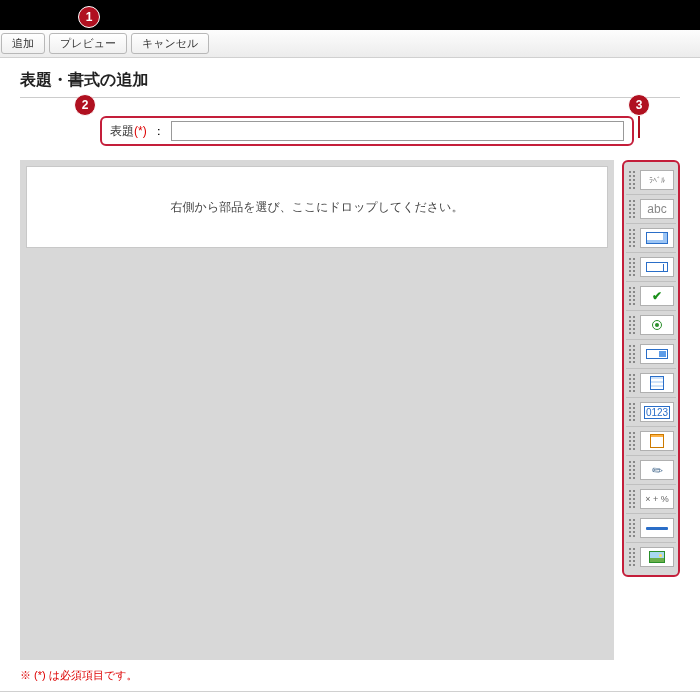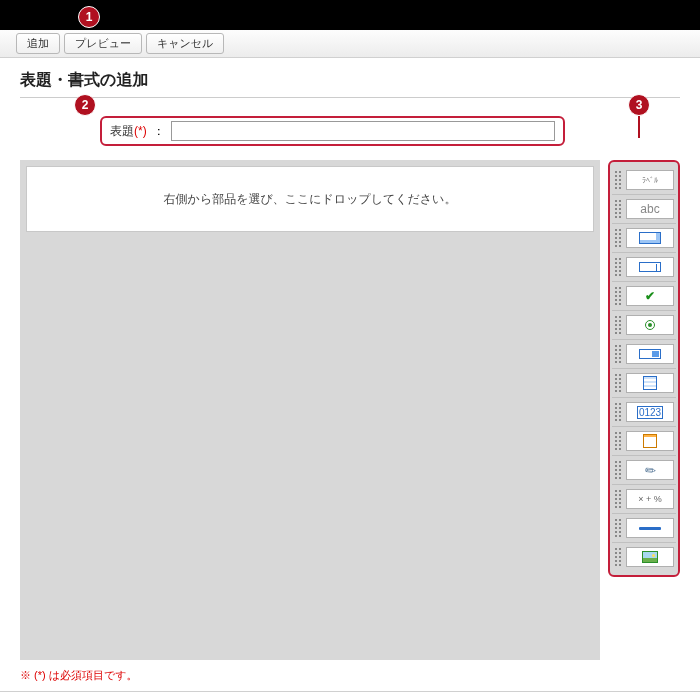--- a/index.html
+++ b/index.html
@@ -30,21 +30,21 @@
       left: 638px;
       width: 2px;
       height: 22px;
       background: #b01020;
       z-index: 99;
     }
     
     .button-bar {
       background: linear-gradient(#fdfdfd, #ececec);
       border-bottom: 1px solid #d0d0d0;
-      padding: 3px 16px;
+      padding: 3px 1px;
       display: flex;
       gap: 4px;
     }
     .button-bar.bottom {
       border-top: 1px solid #d0d0d0;
       border-bottom: none;
       padding: 4px;
     }
     .btn {
       background: linear-gradient(#fff, #f0f0f0);
@@ -67,21 +67,21 @@
     }
     
     .title-row {
       display: flex;
       align-items: center;
       margin-left: 80px;
       margin-bottom: 14px;
       border: 2px solid #c41e3a;
       border-radius: 6px;
       padding: 3px 8px;
-      width: 465px;
+      width: 534px;
     }
     .title-label { font-size: 12px; color: #333; }
     .required-star { color: #d00; }
     .title-colon { margin: 0 6px; }
     .title-input {
       flex: 1;
       border: 1px solid #999;
       padding: 2px 4px;
       height: 20px;
       font-size: 12px;
@@ -94,21 +94,21 @@
     }
     .drop-zone-wrap {
       flex: 1;
       background: #d8d8d8;
       padding: 6px;
       min-height: 500px;
     }
     .drop-zone {
       background: #fff;
       border: 1px solid #c8c8c8;
-      height: 66px;
+      height: 82px;
       display: flex;
       align-items: center;
       justify-content: center;
       color: #444;
       font-size: 12px;
     }
     
     .palette-wrap {
       border: 2px solid #c41e3a;
       border-radius: 6px;
@@ -125,21 +125,21 @@
     .palette-item:last-child { border-bottom: none; }
     .drag-grip {
       width: 8px;
       height: 20px;
       margin-right: 4px;
       background-image: radial-gradient(circle, #888 1px, transparent 1px);
       background-size: 4px 4px;
       background-position: 0 0;
     }
     .palette-icon {
-      width: 48px;
+      width: 34px;
       height: 20px;
       background: #fff;
       border: 1px solid #b0b0b0;
       display: flex;
       align-items: center;
       justify-content: center;
       font-size: 9px;
     }
     
     .footnote {

